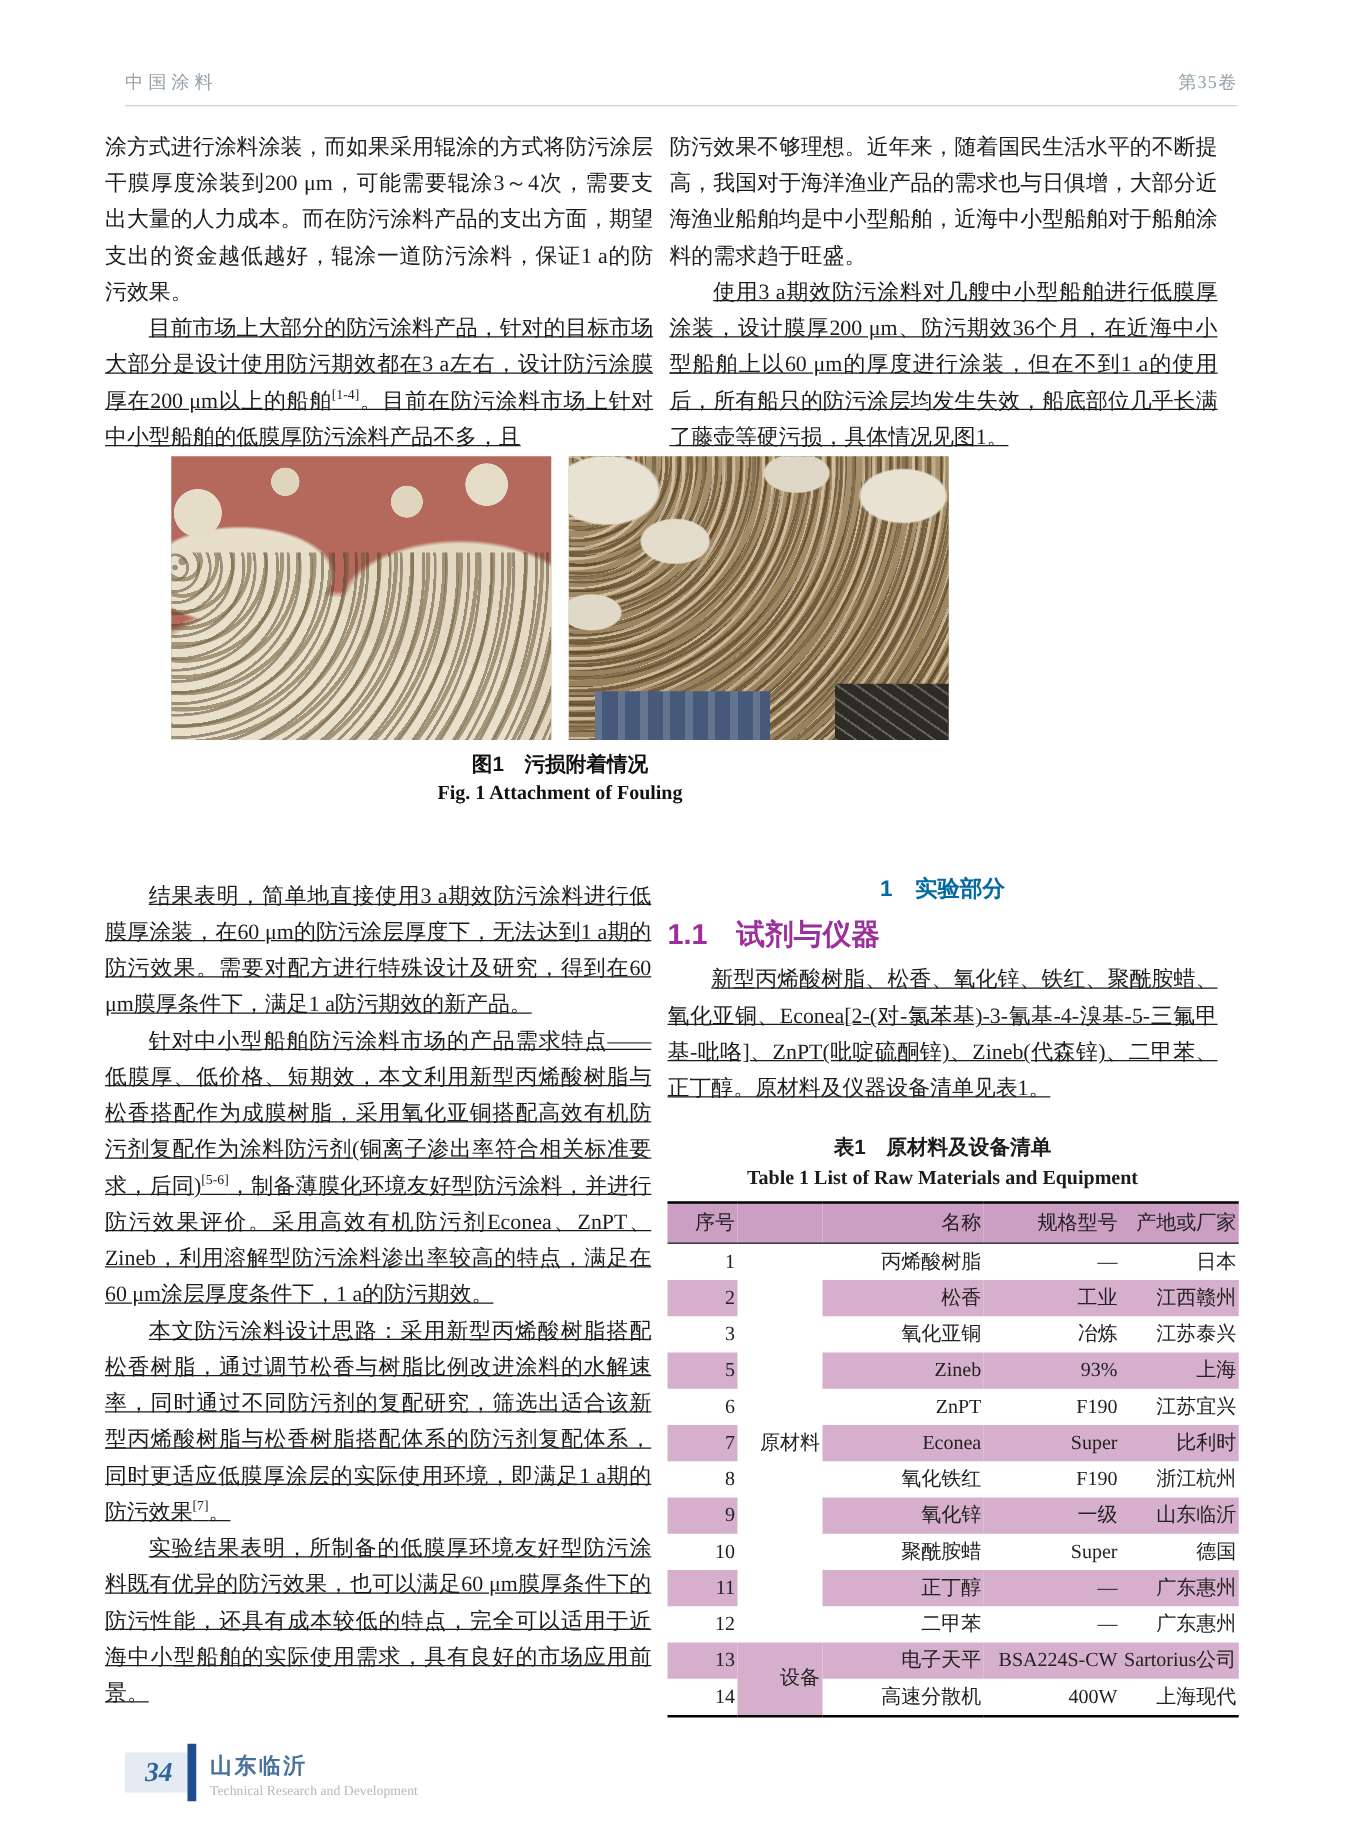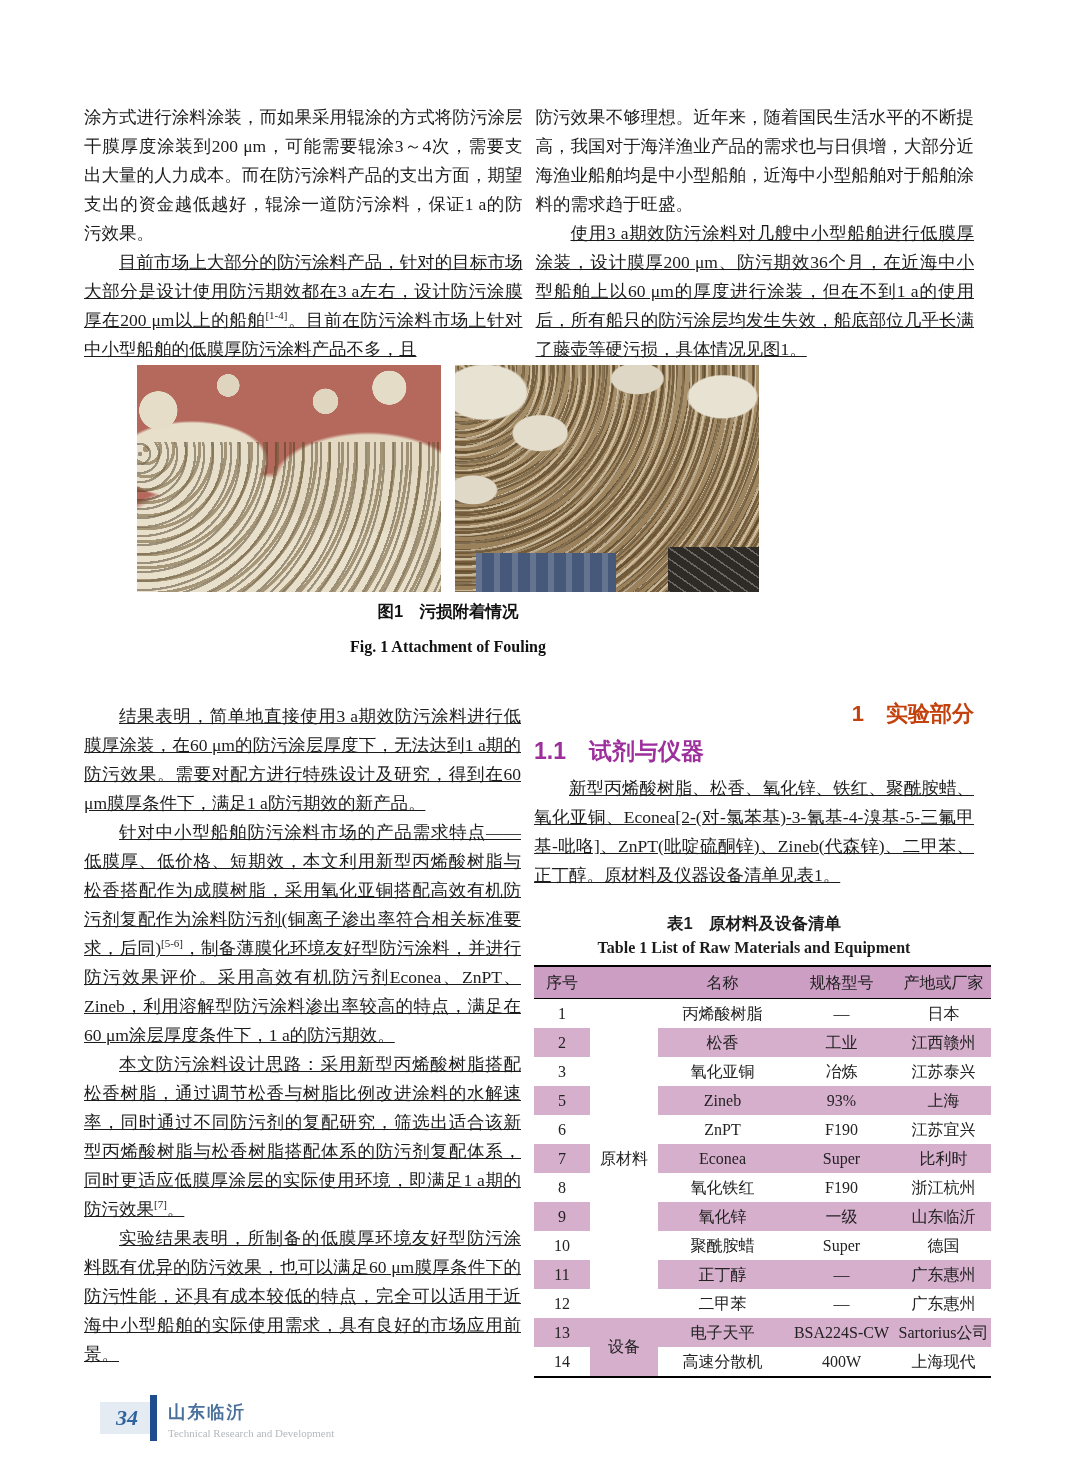--- a/index.html
+++ b/index.html
@@ -48,55 +48,59 @@
      radial-gradient(ellipse 46px 30px at 28% 30%, #e3dccb 0 58%, rgba(227,220,203,0) 62%),
      radial-gradient(ellipse 58px 36px at 88% 14%, #e8e2d2 0 58%, rgba(232,226,210,0) 62%),
      radial-gradient(ellipse 44px 26px at 60% 6%, #ded7c5 0 58%, rgba(222,215,197,0) 62%),
      radial-gradient(ellipse 40px 24px at 6% 55%, #e0d9c8 0 58%, rgba(224,217,200,0) 62%);}
   .photo-right .blue-band{left:7%;bottom:0;width:46%;height:17%;background:
      repeating-linear-gradient(90deg, rgba(255,255,255,.16) 0 6px, rgba(0,0,0,0) 6px 18px),#47597a;}
   .photo-right .dark-corner{right:0;bottom:0;width:30%;height:20%;background:
      repeating-linear-gradient(35deg, rgba(220,220,215,.35) 0 1.5px, rgba(0,0,0,0) 1.5px 9px),#2e2a26;}
   .cap-zh{margin-top:9px;font-family:"Liberation Sans","DejaVu Sans",sans-serif;
           font-weight:bold;font-size:16.5px;color:#111;}
-  .cap-en{margin-top:15px;font-weight:bold;font-size:16px;color:#111;}
+  .cap-en{margin-top:3px;font-weight:bold;font-size:16px;color:#111;}
 
   
   .h2{font-family:"Liberation Sans","DejaVu Sans",sans-serif;font-weight:bold;
-      font-size:22px;color:#c2410c;margin:0 0 12px 0;line-height:1.1;text-align:right;}
+      font-size:18px;color:#0369a1;margin:0 0 12px 0;line-height:1.1;text-align:center;}
   .h3{font-family:"Liberation Sans","DejaVu Sans",sans-serif;font-weight:bold;
       font-size:23px;color:#9d2f9d;margin:0 0 8px 0;line-height:1.2;text-align:left;}
 
   
   .tableblock{margin-top:22px;}
   .t-zh{text-align:center;font-family:"Liberation Sans","DejaVu Sans",sans-serif;
         font-weight:bold;font-size:16.5px;line-height:1.45;}
   .t-en{text-align:center;font-weight:bold;font-size:16px;line-height:1.45;margin-bottom:6px;}
   table.mat{width:437px;border-collapse:collapse;table-layout:fixed;font-size:16px;}
-  table.mat th,table.mat td{text-align:center;padding:0 2px;height:27px;font-weight:normal;color:#222;}
+  table.mat th,table.mat td{text-align:right;padding:0 2px;height:27px;font-weight:normal;color:#222;}
   table.mat thead th{background:#cc9ec4;border-top:2px solid #000;border-bottom:1px solid #000;height:31px;}
   td.stripe{background:#d6afcd;}
   td.cat-pink{background:#d6afcd;}
   tr.last td{border-bottom:2px solid #000;}
 
   
   .pfoot{position:absolute;top:1395px;left:100px;display:flex;align-items:flex-start;}
   .pnum{background:#e4ebf2;color:#2f639c;font-style:italic;font-weight:bold;
         font-size:22px;padding:5px 12px 5px 16px;line-height:1;margin-top:7px;}
   .fbar{width:7px;height:46px;background:#1d4d8f;margin-right:11px;}
   .ftxt{display:flex;flex-direction:column;justify-content:center;margin-top:5px;}
   .f-zh{font-family:"Liberation Sans","DejaVu Sans",sans-serif;font-weight:bold;
         font-size:17.5px;color:#49719b;letter-spacing:2px;}
   .f-en{font-size:11px;color:#b3b9bd;margin-top:3px;}
 </style>
 </head>
 <body>
 
 <div class="page">
 
+  <div class="phead">
+    <span>中国涂料</span>
+    <span class="vol">第35卷</span>
+  </div>
 
   <div class="cols top">
     <div class="col">
         <p class="">涂方式进行涂料涂装，而如果采用辊涂的方式将防污涂层干膜厚度涂装到200 μm，可能需要辊涂3～4次，需要支出大量的人力成本。而在防污涂料产品的支出方面，期望支出的资金越低越好，辊涂一道防污涂料，保证1 a的防污效果。</p>
         <p class="indent">目前市场上大部分的防污涂料产品，针对的目标市场大部分是设计使用防污期效都在3 a左右，设计防污涂膜厚在200 μm以上的船舶<sup>[1-4]</sup>。目前在防污涂料市场上针对中小型船舶的低膜厚防污涂料产品不多，且</p>
       </div>
     <div class="col">
         <p class="">防污效果不够理想。近年来，随着国民生活水平的不断提高，我国对于海洋渔业产品的需求也与日俱增，大部分近海渔业船舶均是中小型船舶，近海中小型船舶对于船舶涂料的需求趋于旺盛。</p>
         <p class="indent">使用3 a期效防污涂料对几艘中小型船舶进行低膜厚涂装，设计膜厚200 μm、防污期效36个月，在近海中小型船舶上以60 μm的厚度进行涂装，但在不到1 a的使用后，所有船只的防污涂层均发生失效，船底部位几乎长满了藤壶等硬污损，具体情况见图1。</p>
       </div>

